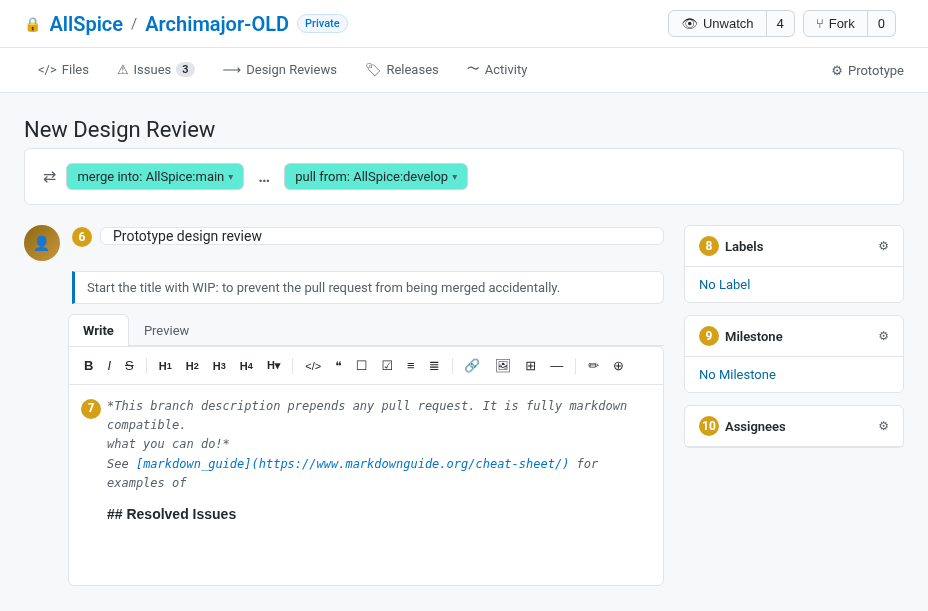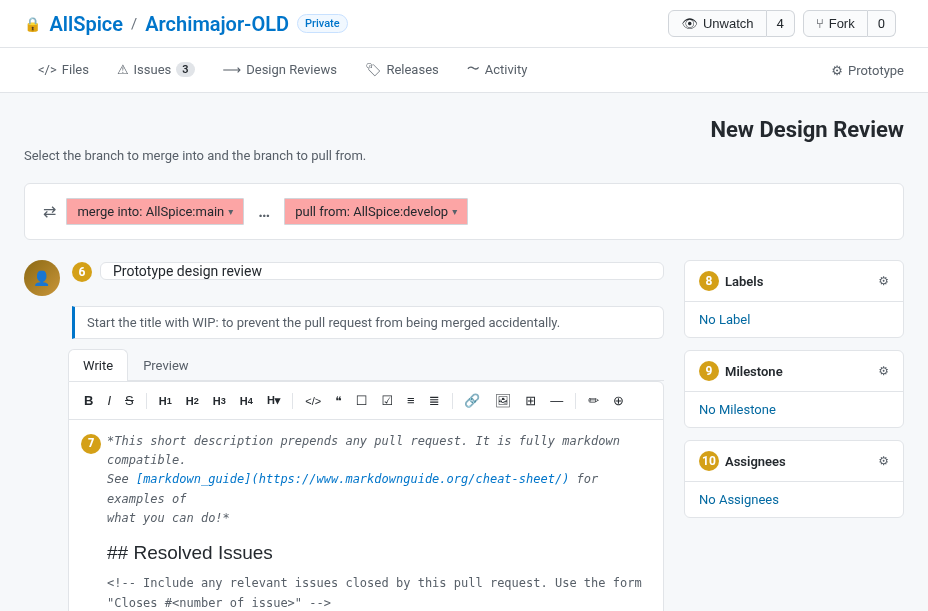--- a/index.html
+++ b/index.html
@@ -19,58 +19,58 @@
     .action-group .action-btn { border-radius: 6px 0 0 6px; }
     .action-group .action-count { border-radius: 0 6px 6px 0; }
 
     .nav-bar { background: #fff; border-bottom: 1px solid #e1e4e8; padding: 0 24px; display: flex; align-items: center; justify-content: space-between; }
     .nav-tabs { display: flex; align-items: center; gap: 0; }
     .nav-tab { display: flex; align-items: center; gap: 5px; padding: 12px 14px; font-size: 13px; color: #586069; text-decoration: none; border-bottom: 2px solid transparent; cursor: pointer; }
     .nav-badge { background: #e1e4e8; color: #24292e; font-size: 11px; padding: 1px 6px; border-radius: 20px; font-weight: 600; }
     .nav-settings { display: flex; align-items: center; gap: 5px; color: #586069; font-size: 13px; cursor: pointer; padding: 12px 0; }
 
     .main-content { padding: 24px; max-width: 928px; margin: 0 auto; }
-    .page-title { font-size: 22px; font-weight: 700; color: #24292e; margin-bottom: 6px; text-align: right; }
+    .page-title { font-size: 22px; font-weight: 400; color: #24292e; margin-bottom: 6px; }
     .page-subtitle { font-size: 13px; color: #586069; margin-bottom: 20px; }
 
     .branch-selector { background: #fff; border: 1px solid #e1e4e8; border-radius: 6px; padding: 14px 18px; display: flex; align-items: center; gap: 10px; margin-bottom: 20px; }
     .branch-icon { color: #586069; font-size: 16px; }
-    .branch-dropdown { display: flex; align-items: center; gap: 4px; background: #fca5a5; border: 1px solid #d1d5da; border-radius: 1px; padding: 5px 10px; font-size: 13px; cursor: pointer; color: #24292e; }
+    .branch-dropdown { display: flex; align-items: center; gap: 4px; background: #5eead4; border: 1px solid #d1d5da; border-radius: 6px; padding: 5px 10px; font-size: 13px; cursor: pointer; color: #24292e; }
     .branch-dots { color: #586069; font-size: 16px; font-weight: bold; padding: 0 4px; }
     .dropdown-arrow { color: #586069; font-size: 10px; }
 
     .review-form { display: flex; gap: 20px; }
     .form-left { flex: 1; }
     .form-right { width: 220px; }
 
     .avatar-row { display: flex; gap: 12px; align-items: flex-start; }
     .avatar-placeholder { width: 36px; height: 36px; border-radius: 50%; background: linear-gradient(135deg, #8b6914, #c9963a); display: flex; align-items: center; justify-content: center; color: white; font-size: 14px; font-weight: bold; flex-shrink: 0; }
 
     .step-badge { background: #d4a017; color: white; border-radius: 50%; width: 20px; height: 20px; display: inline-flex; align-items: center; justify-content: center; font-size: 12px; font-weight: 700; flex-shrink: 0; margin-top: 2px; }
     .title-input-wrapper { flex: 1; background: #fff; border: 1px solid #e1e4e8; border-radius: 6px; padding: 0 12px; }
     .title-text { font-size: 14px; color: #24292e; }
 
     .wip-hint { background: #fff; border: 1px solid #e1e4e8; border-left: 3px solid #0075ca; border-radius: 0 6px 6px 0; padding: 8px 12px; font-size: 13px; color: #586069; margin-bottom: 10px; }
 
     .editor-tabs { display: flex; border-bottom: 1px solid #e1e4e8; margin-bottom: 0; }
     .editor-tab { padding: 8px 14px; font-size: 13px; cursor: pointer; border: 1px solid transparent; border-bottom: none; margin-bottom: -1px; }
-    .editor-tab.active { background: #fff; border-color: #e1e4e8; border-radius: 6px 6px 0 0; color: #24292e; font-weight: 400; }
+    .editor-tab.active { background: #fff; border-color: #e1e4e8; border-radius: 6px 6px 0 0; color: #24292e; font-weight: 700; }
     .editor-tab.inactive { color: #586069; }
 
     .editor-container { border: 1px solid #e1e4e8; border-radius: 0 6px 6px 6px; background: #fff; }
     .toolbar { padding: 8px 10px; border-bottom: 1px solid #e1e4e8; display: flex; align-items: center; gap: 4px; flex-wrap: wrap; }
     .tb-btn { background: none; border: none; color: #24292e; cursor: pointer; padding: 3px 5px; font-size: 13px; border-radius: 3px; display: inline-flex; align-items: center; }
     .tb-sep { width: 1px; height: 16px; background: #e1e4e8; margin: 0 3px; }
     .tb-italic { font-style: italic; }
     .tb-strike { text-decoration: line-through; }
 
     .editor-body { padding: 12px; font-family: 'SFMono-Regular', Consolas, monospace; font-size: 12px; line-height: 1.6; color: #24292e; min-height: 200px; background: #fff; border-radius: 0 0 6px 6px; }
     .editor-italic { font-style: italic; color: #586069; }
     .editor-link { color: #0075ca; }
-    .editor-h2 { font-size: 19px; font-weight: 400; margin: 10px 0 6px 0; font-family: -apple-system, BlinkMacSystemFont, sans-serif; }
+    .editor-h2 { font-size: 14px; font-weight: 700; margin: 10px 0 6px 0; font-family: -apple-system, BlinkMacSystemFont, sans-serif; }
     .editor-comment { color: #586069; }
 
     .sidebar-section { border: 1px solid #e1e4e8; border-radius: 6px; background: #fff; margin-bottom: 12px; }
     .sidebar-header { padding: 10px 14px; border-bottom: 1px solid #e1e4e8; display: flex; align-items: center; justify-content: space-between; }
     .sidebar-title { font-size: 13px; font-weight: 600; color: #24292e; display: flex; align-items: center; gap: 6px; }
     .sidebar-num { background: #d4a017; color: white; border-radius: 50%; width: 20px; height: 20px; display: inline-flex; align-items: center; justify-content: center; font-size: 12px; font-weight: 700; }
     .sidebar-value { padding: 10px 14px; font-size: 13px; color: #0369a1; }
     .gear-icon { color: #586069; font-size: 12px; cursor: pointer; }
   </style>
 </head>
@@ -127,21 +127,20 @@
     </a>
   </div>
   <div class="nav-settings">
     <span>⚙</span>
     <span>Prototype</span>
   </div>
 </div>
 
 <div class="main-content">
   <h1 class="page-title">New Design Review</h1>
-  <p class="page-subtitle">Select the branch to merge into and the branch to pull from.</p>
 
   <div class="branch-selector">
     <span class="branch-icon">⇄</span>
     <div class="branch-dropdown">
       <span>merge into: AllSpice:main</span>
       <span class="dropdown-arrow">▾</span>
     </div>
     <span class="branch-dots">…</span>
     <div class="branch-dropdown">
       <span>pull from: AllSpice:develop</span>
@@ -201,25 +200,24 @@
             <button class="tb-btn">—</button>
             <span class="tb-sep"></span>
             <button class="tb-btn">✏</button>
             <button class="tb-btn">⊕</button>
           </div>
 
           <div class="editor-body">
             <div style="display:flex; gap:6px; align-items:flex-start;">
               <span class="step-badge">7</span>
               <div>
-                <div class="editor-italic">*This short description prepends any pull request. It is fully markdown compatible.</div>
+                <div class="editor-italic">*This branch description prepends any pull request. It is fully markdown compatible.</div>
+                <div class="editor-italic">what you can do!*</div>
                 <div class="editor-italic">See <span class="editor-link">[markdown_guide](https://www.markdownguide.org/cheat-sheet/)</span> for examples of</div>
-                <div class="editor-italic">what you can do!*</div>
                 <div class="editor-h2">## Resolved Issues</div>
-                <div class="editor-comment">&lt;!-- Include any relevant issues closed by this pull request. Use the form "Closes #&lt;number of issue&gt;" --&gt;</div>
 
               </div>
             </div>
           </div>
         </div>
       </div>
     </div>
 
     <div class="form-right">
 
@@ -246,17 +244,16 @@
       </div>
 
       <div class="sidebar-section">
         <div class="sidebar-header">
           <div class="sidebar-title">
             <span class="sidebar-num">10</span>
             <span>Assignees</span>
           </div>
           <span class="gear-icon">⚙</span>
         </div>
-        <div class="sidebar-value">No Assignees</div>
       </div>
     </div>
   </div>
 </div>
 
 </body></html>

